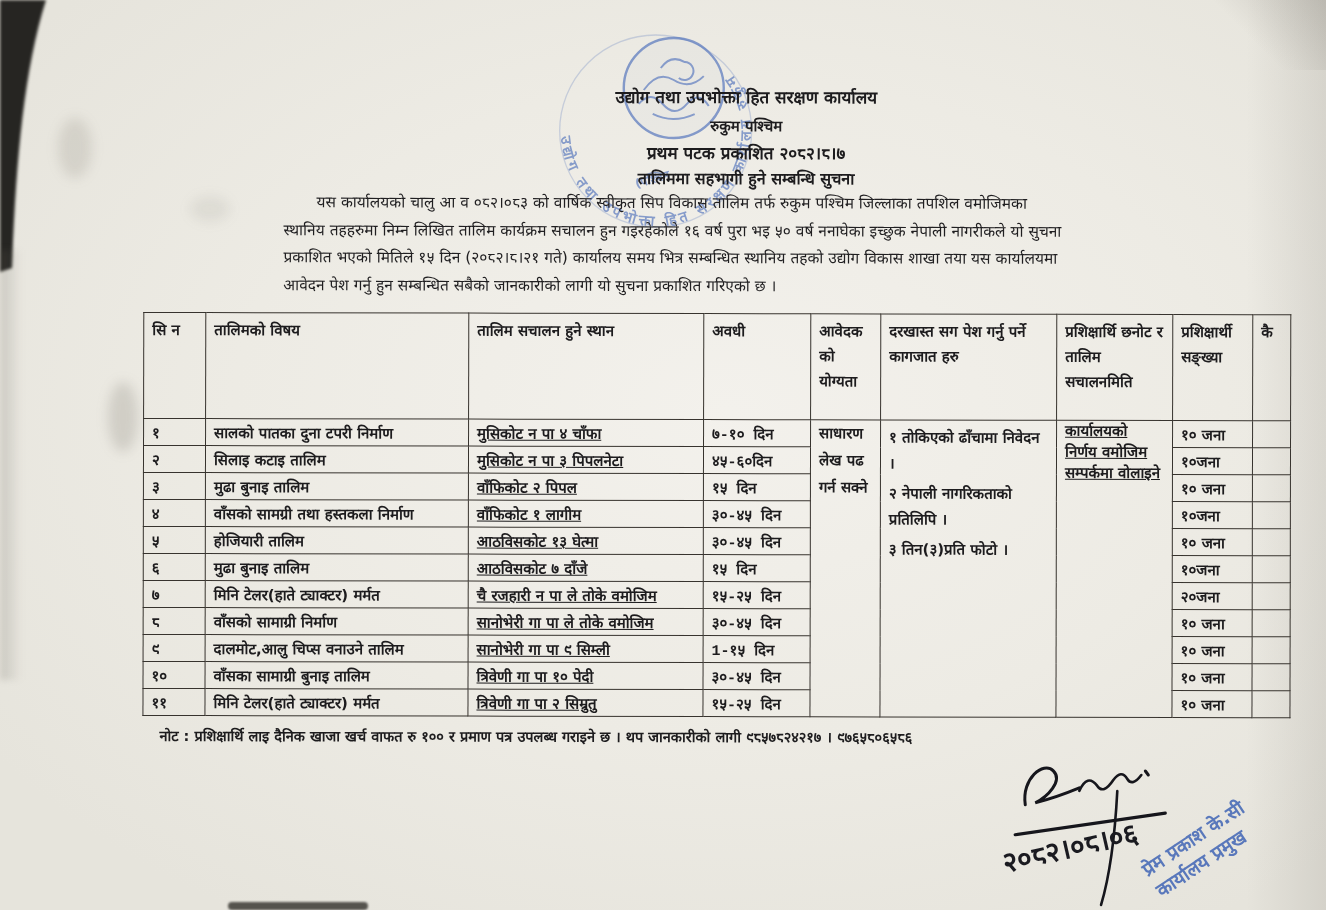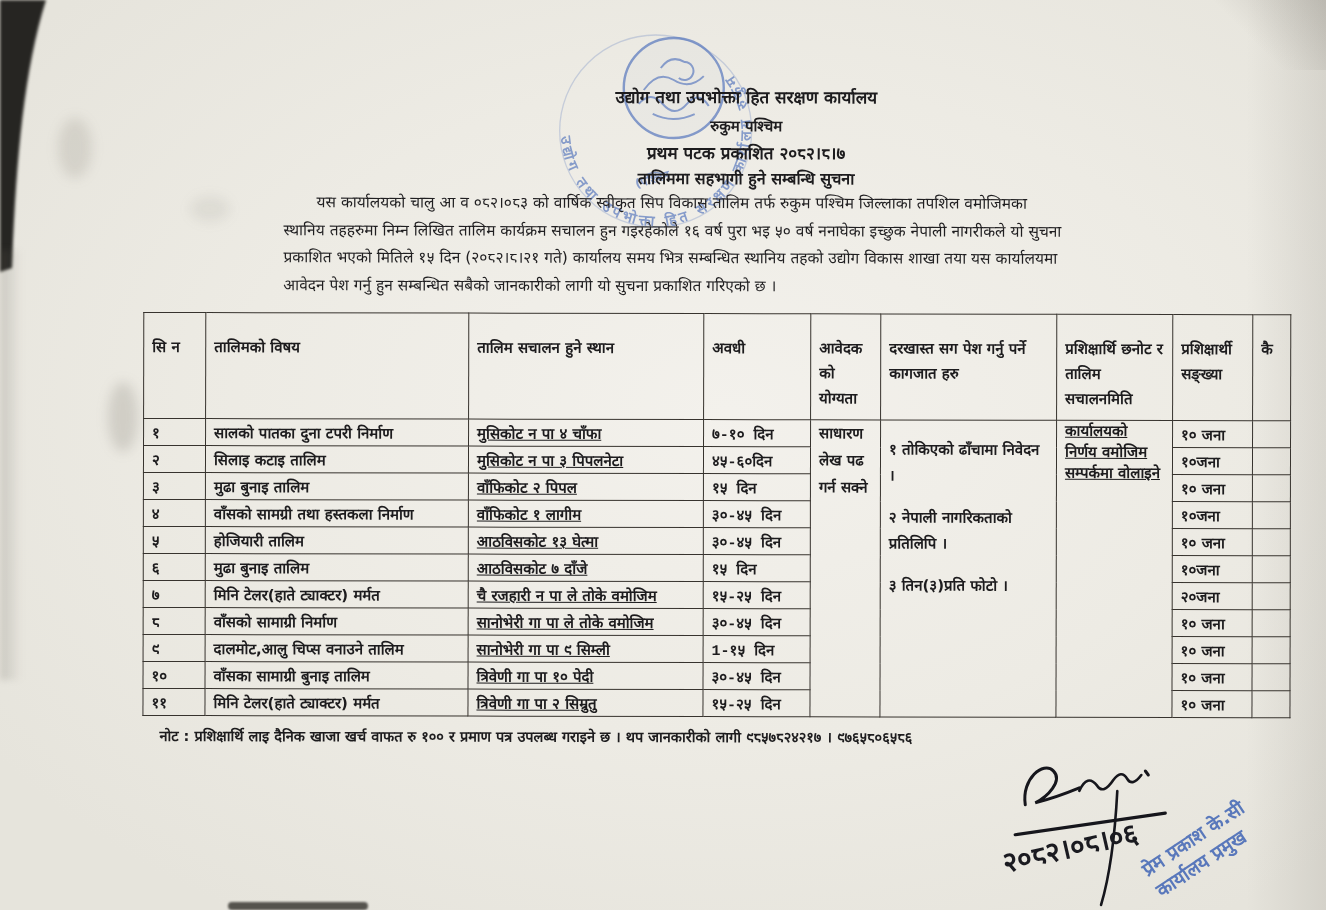--- a/index.html
+++ b/index.html
@@ -49,33 +49,33 @@
   .body-text .line{white-space:nowrap;}
   .body-text .line.first{text-indent:33px;}
 
   
   table.notice{position:absolute;left:143px;top:313px;width:1147px;
     border-collapse:collapse;table-layout:fixed;}
   table.notice th, table.notice td{
     border:1.6px solid #37332e;font-size:15px;font-weight:600;color:#1d1c1e;
     padding:0 8px;overflow:hidden;vertical-align:top;text-align:left;}
   table.notice thead tr{height:106px;}
-  table.notice thead th{padding-top:22px;font-weight:700;white-space:normal;line-height:25px;}
+  table.notice thead th{padding-top:5px;font-weight:700;white-space:normal;line-height:25px;}
   table.notice tbody tr{height:27px;}
   table.notice tbody td{white-space:nowrap;vertical-align:middle;}
   td.c-sn{text-align:center;}
   td.c-subject{padding-left:14px;margin-top:22px;}
   td.c-place{padding-left:10px;text-decoration:underline;}
   td.c-duration{padding-left:9px;font-family:Liberation Mono, monospace;}
   td.c-count{padding-left:12px;}
   td.m-qual{white-space:normal !important;vertical-align:top !important;
     text-align:center;padding-top:8px;line-height:27px;}
   td.m-docs{white-space:normal !important;vertical-align:top !important;
     padding:5px 6px;line-height:26px;}
-  td.m-docs .doc-item{margin:16px 0 1px 0;}
+  td.m-docs .doc-item{margin:4px 0 1px 0;}
   td.m-sel{white-space:normal !important;vertical-align:top !important;
     padding:5px 9px;line-height:21px;text-decoration:underline;}
 
   
   .note{position:absolute;left:160px;top:726px;font-size:14.5px;font-weight:600;
     white-space:nowrap;color:#1d1c1e;}
 
   
   .signature{position:absolute;left:988px;top:750px;width:345px;height:160px;}
   .stamp-text{position:absolute;left:1152px;top:856px;transform:rotate(-34deg);

